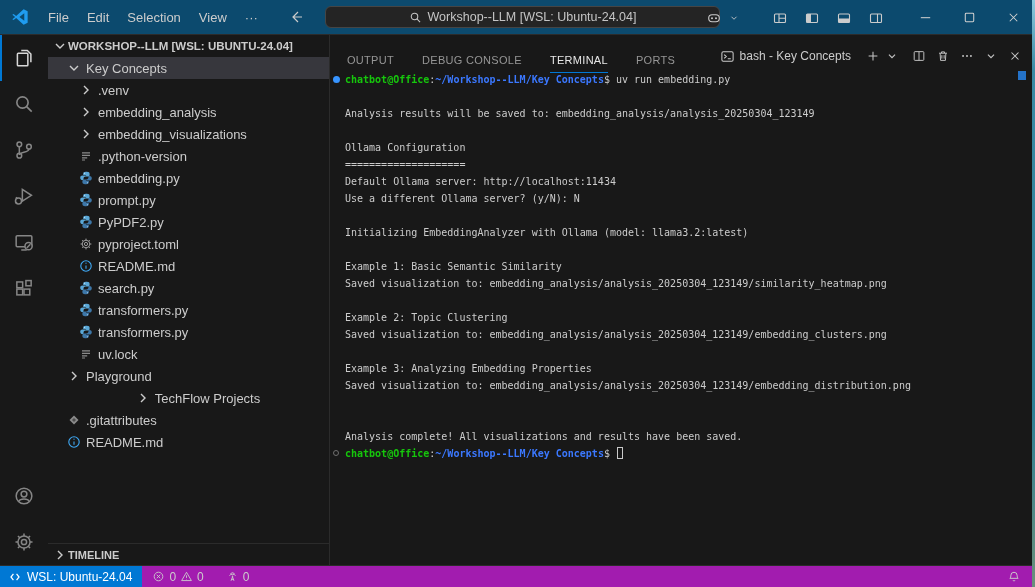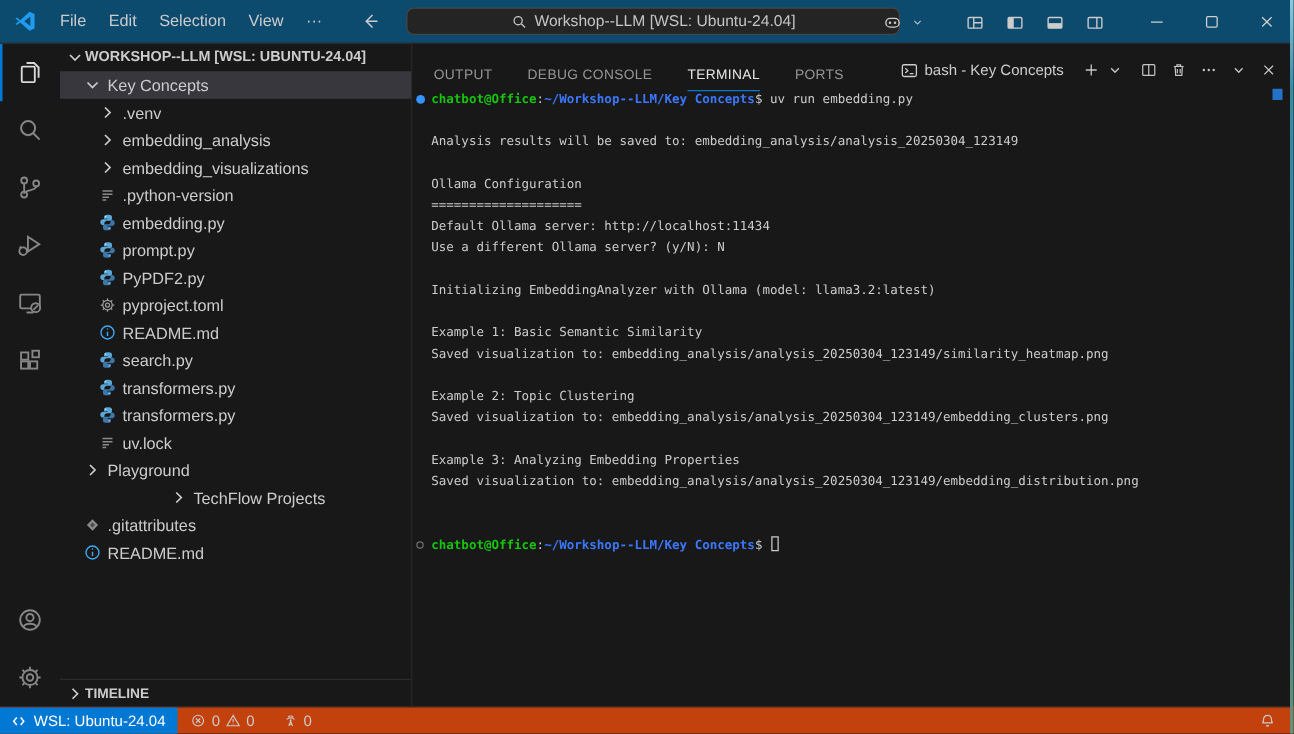--- a/index.html
+++ b/index.html
@@ -64,21 +64,21 @@
   .term-line { height:17px; line-height:17px; white-space:pre; padding-left:15px; position:relative; color:#cccccc; }
   .tmark { position:absolute; left:3px; top:5px; width:7px; height:7px; border-radius:50%; }
   .tmark.filled { background:#3794ff; }
   .tmark.hollow { border:1px solid #6e6e6e; width:6px; height:6px; }
   .seg-user { color:#16c60c; font-weight:bold; }
   .seg-path { color:#3b78ff; font-weight:bold; }
   .cursor { display:inline-block; width:6px; height:12px; border:1px solid #c9c9c9; vertical-align:-2px; margin-left:1px; }
   .scroll-marker { position:absolute; top:3px; right:9px; width:8px; height:9px; background:#2472c8; }
 
   
-  .statusbar { height:22px; display:flex; align-items:center; background:#c2410c; border-top:1px solid #2b2b2b; font-size:12px; }
+  .statusbar { height:22px; display:flex; align-items:center; background:#a21caf; border-top:1px solid #2b2b2b; font-size:12px; }
   .sb-remote { height:22px; background:#0078d4; color:#ffffff; display:flex; align-items:center; gap:5px; padding:0 10px 0 8px; }
   .sb-remote svg { width:14px; height:14px; }
   .sb-stat { display:flex; align-items:center; gap:4px; margin-left:10px; color:#cccccc; }
   .sb-stat svg { width:13px; height:13px; }
   .sb-bell { margin-left:auto; margin-right:14px; display:flex; align-items:center; }
   .sb-bell svg { width:14px; height:14px; }
 
   .edge-strip { position:absolute; top:0; right:0; width:3px; height:587px; z-index:20;
     background:linear-gradient(#8ccade, #3a8aa4 12%, #2e7f95 70%, #6b8f7a); }
 </style>
@@ -498,20 +498,21 @@
         <div class="term-line"><span>Example 1: Basic Semantic Similarity</span></div>
         <div class="term-line"><span>Saved visualization to: embedding_analysis/analysis_20250304_123149/similarity_heatmap.png</span></div>
         <div class="term-line"></div>
         <div class="term-line"><span>Example 2: Topic Clustering</span></div>
         <div class="term-line"><span>Saved visualization to: embedding_analysis/analysis_20250304_123149/embedding_clusters.png</span></div>
         <div class="term-line"></div>
         <div class="term-line"><span>Example 3: Analyzing Embedding Properties</span></div>
         <div class="term-line"><span>Saved visualization to: embedding_analysis/analysis_20250304_123149/embedding_distribution.png</span></div>
         <div class="term-line"></div>
         <div class="term-line"></div>
+        <div class="term-line"><span>Analysis complete! All visualizations and results have been saved.</span></div>
         <div class="term-line"><span class="tmark hollow"></span><span class="seg-user">chatbot@Office</span><span>:</span><span class="seg-path">~/Workshop--LLM/Key Concepts</span><span>$ </span><span class="cursor"></span></div>
       </div>
   </div>
 </div>
 
 <div class="statusbar">
   <span class="sb-remote">
     <svg viewBox="0 0 16 16" fill="none" stroke="#ffffff" stroke-width="1.4">
         <path d="M6.2 4.5 3.4 8l2.8 3.5M9.8 4.5 12.6 8l-2.8 3.5"></path>
       </svg>

